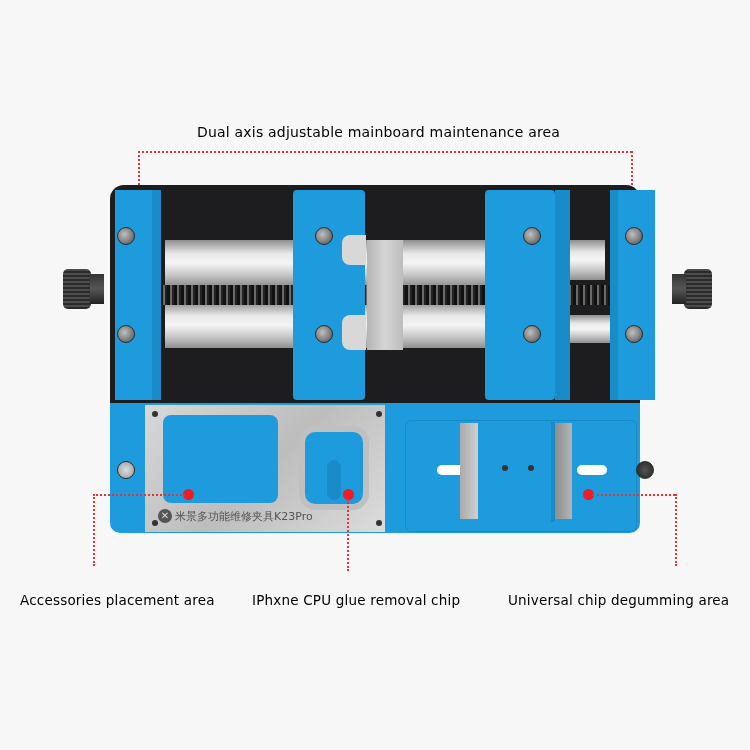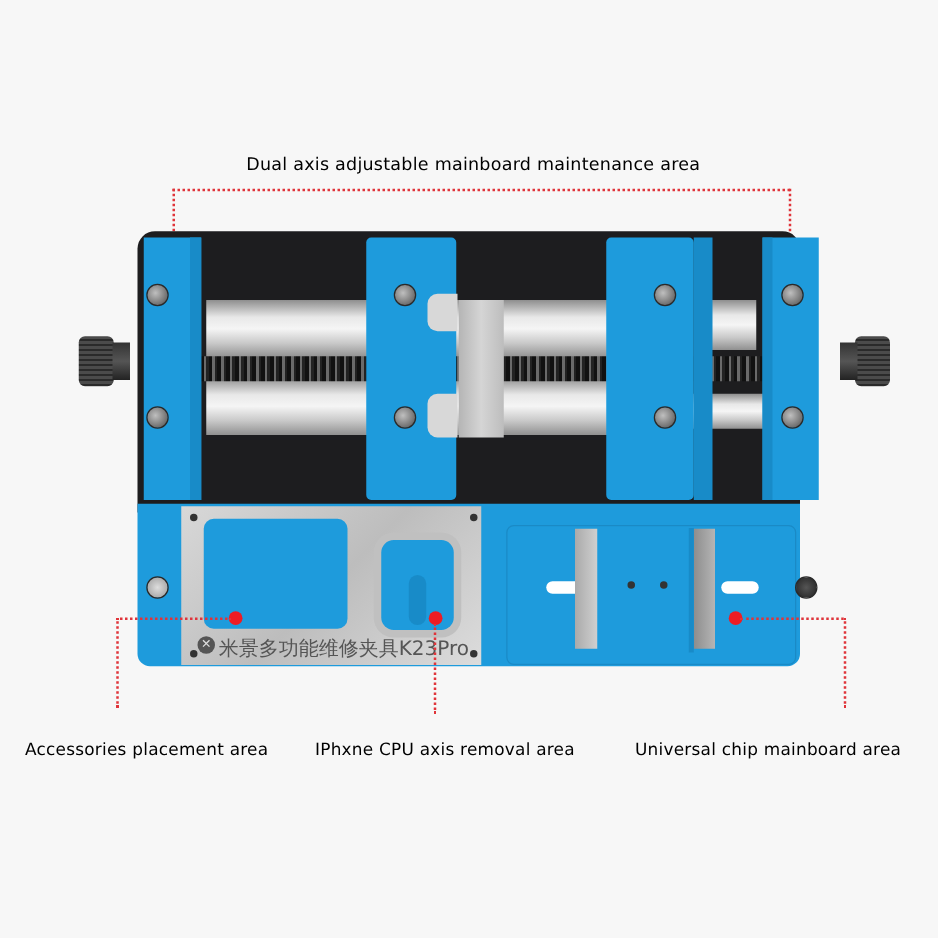--- a/index.html
+++ b/index.html
@@ -13,21 +13,21 @@
   .rod{position:absolute;background:linear-gradient(#8e8e8e,#e8e8e8 30%,#f5f5f5 50%,#c9c9c9 75%,#909090);}
   .screw{position:absolute;height:20px;background:repeating-linear-gradient(90deg,#111 0 3px,#6a6a6a 3px 5px,#222 5px 7px);}
   .blue{position:absolute;background:#1e9bdc;}
   .bluedark{position:absolute;background:#188bc8;}
   .bolt{position:absolute;width:16px;height:16px;border-radius:50%;background:radial-gradient(circle at 40% 40%,#bfbfbf,#6f6f6f 70%,#3a3a3a);border:1px solid #2a2a2a;}
   .knob{position:absolute;width:28px;height:40px;border-radius:5px;background:repeating-linear-gradient(0deg,#2a2a2a 0 2px,#4b4b4b 2px 4px);}
   .knobneck{position:absolute;width:14px;height:30px;background:linear-gradient(#333,#555,#222);}
   .lower{position:absolute;left:110px;top:403px;width:530px;height:130px;background:#1e9bdc;border-radius:0 0 10px 10px;}
   .plate{position:absolute;left:145px;top:405px;width:240px;height:127px;background:linear-gradient(135deg,#d8d8d8,#bdbdbd 50%,#dcdcdc);}
   .screwhole{position:absolute;width:6px;height:6px;border-radius:50%;background:#333;}
-  .brand{position:absolute;left:175px;top:509px;font-size:16px;color:#555;white-space:nowrap;}
+  .brand{position:absolute;left:175px;top:509px;font-size:11px;color:#555;white-space:nowrap;}
   .brandicon{position:absolute;left:158px;top:509px;width:14px;height:14px;border-radius:50%;background:#555;color:#ddd;font-size:10px;line-height:14px;text-align:center;}
   .slot{position:absolute;height:10px;background:#fff;border-radius:5px;}
 </style>
 </head>
 <body>
 
 <div class="label" style="left:197px;top:124px;">Dual axis adjustable mainboard maintenance area</div>
 <div class="dotted-h" style="left:138px;top:151px;width:494px;"></div>
 <div class="dotted-v" style="left:138px;top:151px;height:38px;"></div>
 <div class="dotted-v" style="left:631px;top:151px;height:38px;"></div>
@@ -99,14 +99,14 @@
 <div class="dotted-v" style="left:93px;top:494px;height:72px;"></div>
 
 <div class="red-dot" style="left:343px;top:489px;"></div>
 <div class="dotted-v" style="left:347px;top:499px;height:72px;"></div>
 
 <div class="red-dot" style="left:583px;top:489px;"></div>
 <div class="dotted-h" style="left:592px;top:494px;width:83px;"></div>
 <div class="dotted-v" style="left:675px;top:494px;height:72px;"></div>
 
 <div class="label" style="left:20px;top:592px;font-size:13.5px;">Accessories placement area</div>
-<div class="label" style="left:252px;top:592px;font-size:13.5px;">IPhxne CPU axis removal area</div>
-<div class="label" style="left:508px;top:592px;font-size:13.5px;">Universal chip mainboard area</div>
+<div class="label" style="left:252px;top:592px;font-size:13.5px;">IPhxne CPU glue removal chip</div>
+<div class="label" style="left:508px;top:592px;font-size:13.5px;">Universal chip degumming area</div>
 
 </body></html>

